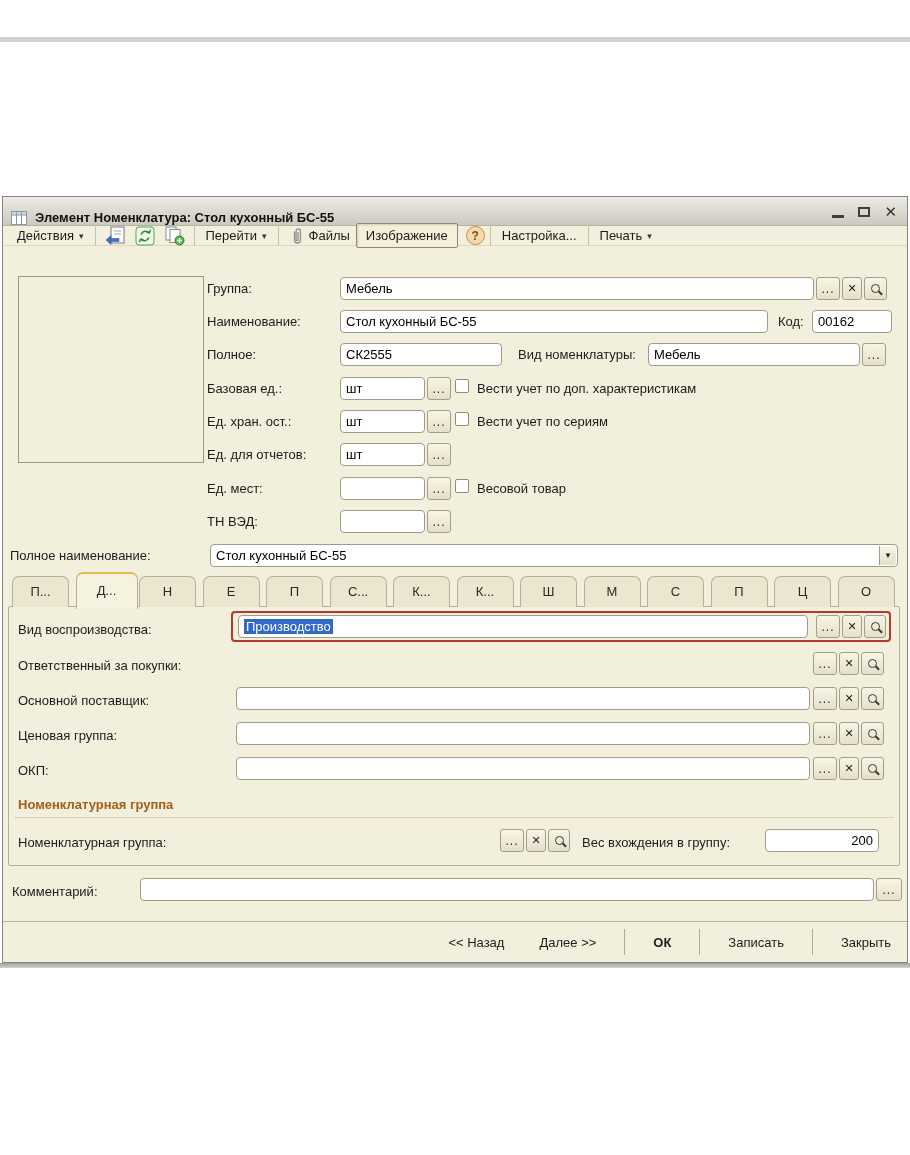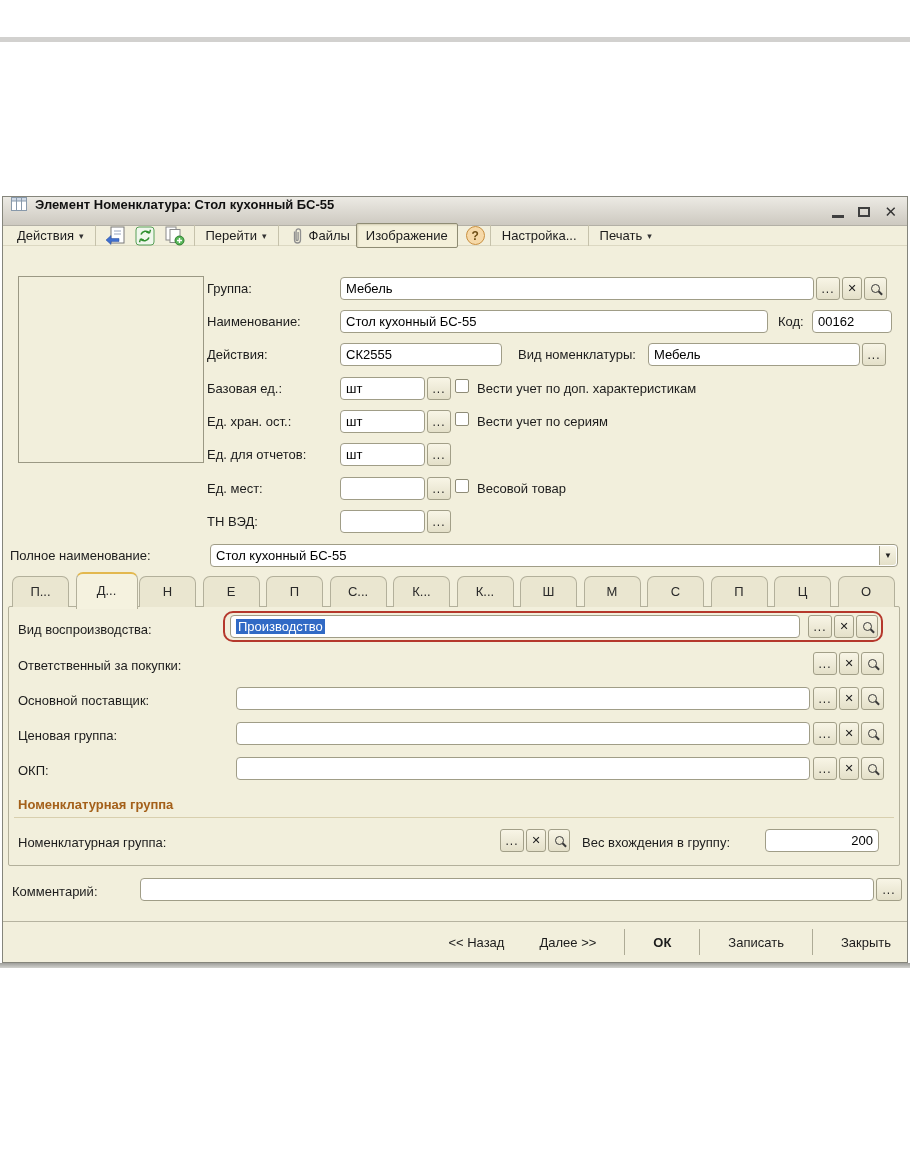--- a/index.html
+++ b/index.html
@@ -14,21 +14,21 @@
 
   
   #app-window {
     position:absolute; left:2px; top:196px; width:906px; height:767px;
     background:#f2efdc; border:1px solid #85857b;
   }
   #title-bar {
     position:absolute; left:0; top:0; width:904px; height:29px;
     background:linear-gradient(#eceae4,#cdc9c0);
     border-bottom:1px solid #b3b0a6;
-    display:flex; align-items:flex-start; padding:0 8px;
+    display:flex; align-items:flex-end; padding:0 8px;
   }
   #title-bar .title { font-weight:bold; font-size:13px; color:#101010; margin-left:8px; white-space:nowrap; }
   #win-controls { position:absolute; right:10px; top:0; height:29px; display:flex; align-items:center; gap:14px; }
   .wc-min { width:12px; height:3px; background:#3f3f3f; margin-top:10px; }
   .wc-max { width:12px; height:10px; border:2px solid #3f3f3f; }
   .wc-close { font-size:15px; font-weight:bold; color:#333; line-height:15px; }
 
   
   #toolbar {
     position:absolute; left:0; top:29px; width:904px; height:20px;
@@ -86,22 +86,22 @@
     padding-top:7px; z-index:1;
   }
   .tab.active {
     top:0; height:37px; width:62px; background:#f5f2df;
     border-top:2px solid #e3b84e; z-index:3; padding-top:9px;
   }
   #tab-panel { position:absolute; left:5px; top:409px; width:892px; height:260px; border:1px solid #b3b09b; border-radius:2px; z-index:0; }
 
   
   #active-field-highlight {
-    position:absolute; left:220px; top:414px; width:660px; height:31px;
-    border:2px solid #b5382c; border-radius:10px; z-index:2;
+    position:absolute; left:228px; top:414px; width:660px; height:31px;
+    border:2px solid #b5382c; border-radius:4px; z-index:2;
   }
   #active-field-highlight .inp { left:5px; top:2px; width:570px; }
   #active-field-highlight .sbtn { top:2px; }
   .sel-text { color:#fff; padding:0 2px; }
 
   #section-underline { position:absolute; left:11px; top:620px; width:880px; height:1px; background:#d8cfae; }
   #section-title { position:absolute; left:15px; top:600px; font-weight:bold; font-size:13px; }
 
   
   #footer-line { position:absolute; left:0; top:724px; width:904px; height:1px; background:#b6b3a0; }
@@ -208,21 +208,21 @@
   <div class="sbtn xbtn" style="left:839px;top:80px;width:20px">✕</div>
   <div class="sbtn" style="left:861px;top:80px;width:23px">
       <span class="mag-icon"></span>
     </div>
 
   <span class="lbl" style="left:204px;top:117px">Наименование:</span>
   <div class="inp" style="left:337px;top:113px;width:428px">Стол кухонный БС-55</div>
   <span class="lbl" style="left:775px;top:117px">Код:</span>
   <div class="inp" style="left:809px;top:113px;width:80px">00162</div>
 
-  <span class="lbl" style="left:204px;top:150px">Действия:</span>
+  <span class="lbl" style="left:204px;top:150px">Полное:</span>
   <div class="inp" style="left:337px;top:146px;width:162px">СК2555</div>
   <span class="lbl" style="left:515px;top:150px">Вид номенклатуры:</span>
   <div class="inp" style="left:645px;top:146px;width:212px">Мебель</div>
   <div class="sbtn" style="left:859px;top:146px">...</div>
 
   <span class="lbl" style="left:204px;top:184px">Базовая ед.:</span>
   <div class="inp" style="left:337px;top:180px;width:85px">шт</div>
   <div class="sbtn" style="left:424px;top:180px">...</div>
   <span class="cb" style="left:452px;top:182px"></span>
   <span class="lbl" style="left:474px;top:184px">Вести учет по доп.  характеристикам</span>

